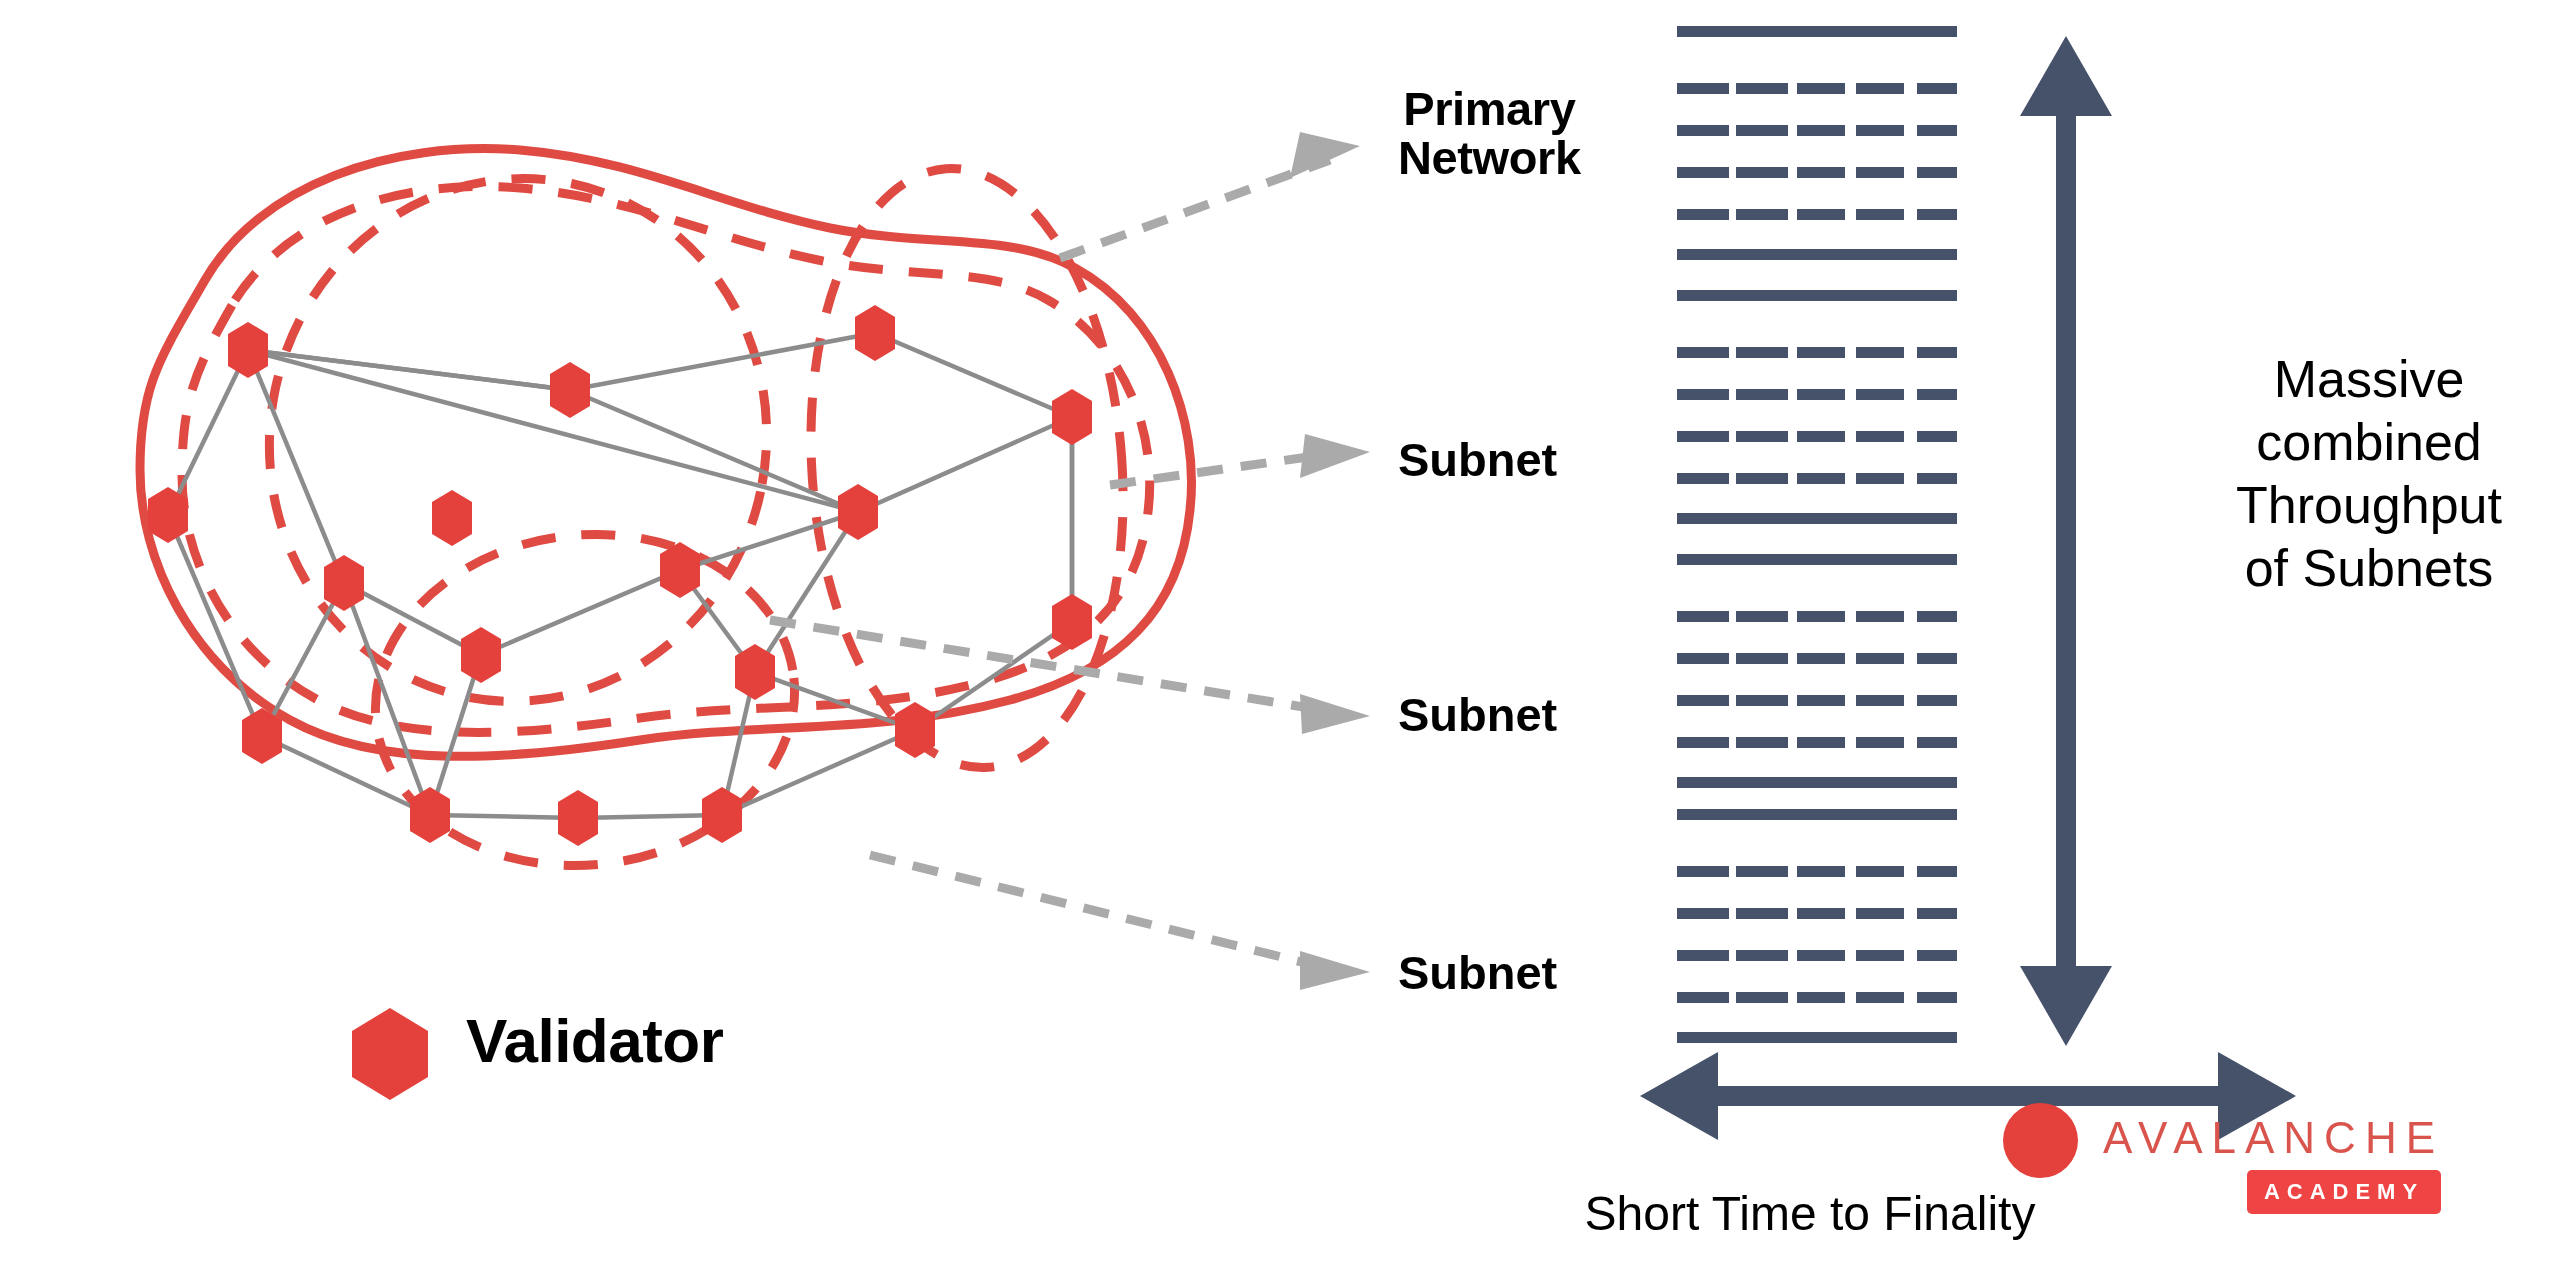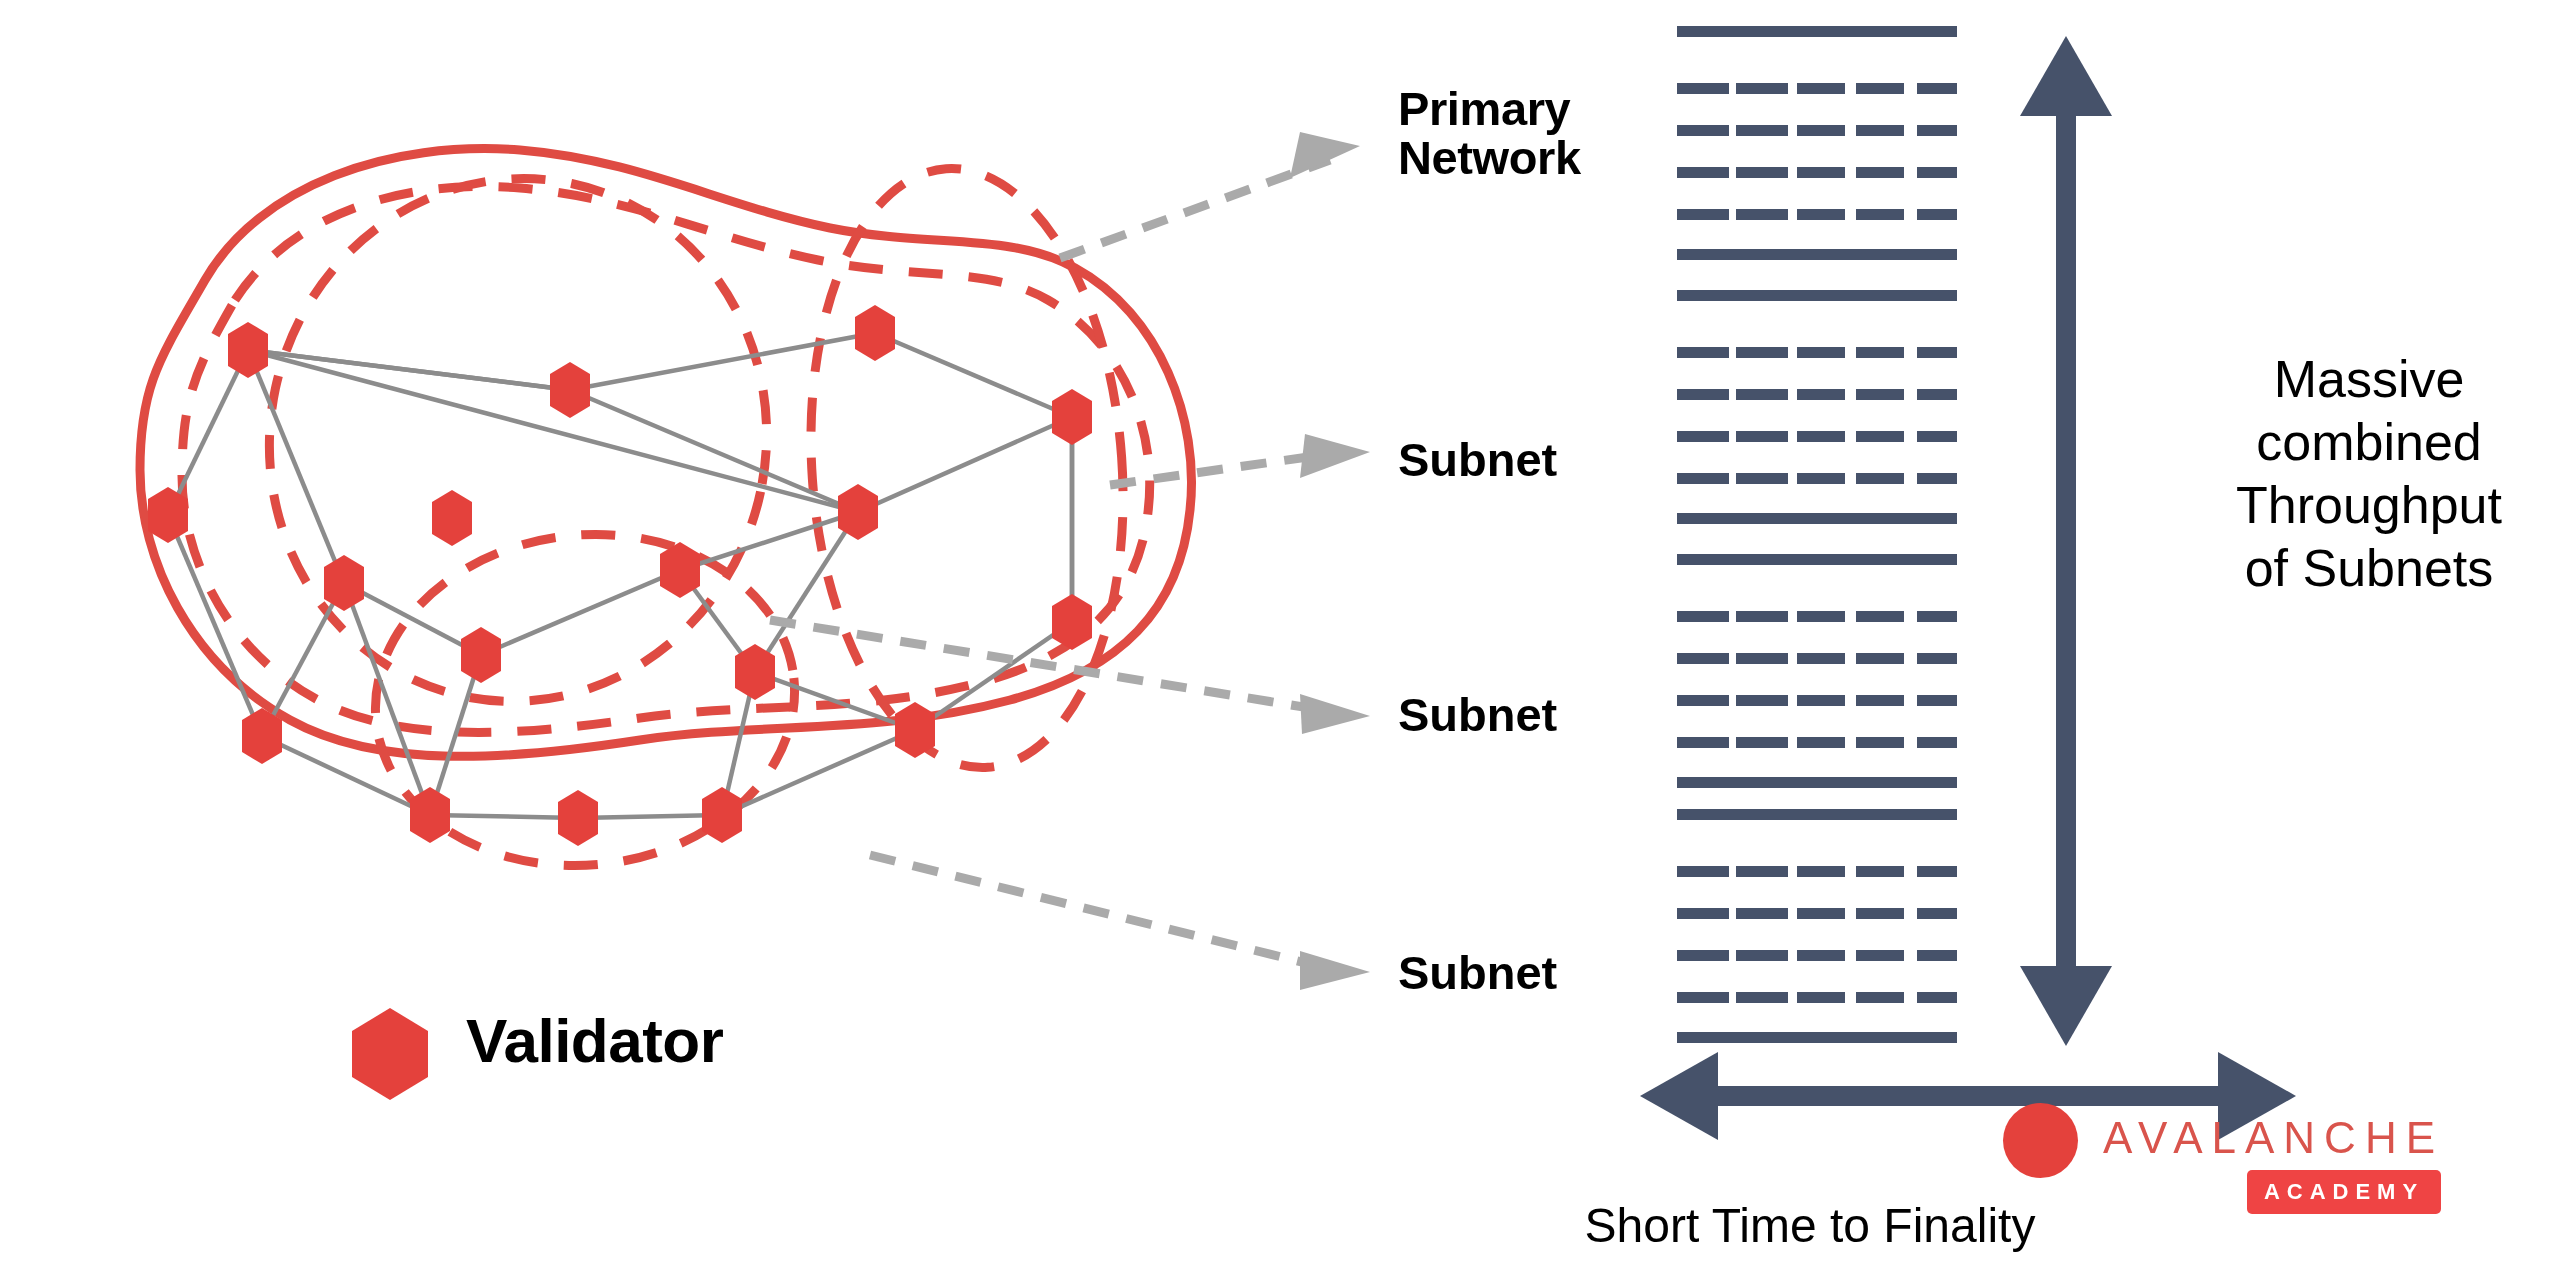--- a/index.html
+++ b/index.html
@@ -6,34 +6,34 @@
   body{width:2558px;height:1276px;position:relative;overflow:hidden;
        font-family:"Liberation Sans",sans-serif;}
 
   #stage{position:absolute;left:0;top:0;width:2558px;height:1276px;}
 
   .svg-layer{position:absolute;left:0;top:0;width:2558px;height:1276px;}
 
   
   .lbl{position:absolute;color:#000000;font-weight:bold;line-height:1.05;
        white-space:pre-line;}
-  #label-primary-network{left:1398px;top:84px;font-size:47px;letter-spacing:-0.4px;}
+  #label-primary-network{left:1398px;top:84px;font-size:47px;letter-spacing:-0.4px;text-align:center;}
   #label-subnet-1{left:1398px;top:435px;font-size:47px;}
   #label-subnet-2{left:1398px;top:690px;font-size:47px;}
   #label-subnet-3{left:1398px;top:948px;font-size:47px;}
 
   #label-validator{position:absolute;left:466px;top:1005px;font-size:62px;
        font-weight:bold;color:#000;letter-spacing:-0.5px;}
 
   #label-throughput{position:absolute;left:2180px;top:348px;width:378px;
        text-align:center;font-size:52px;line-height:1.21;color:#000;
        font-weight:normal;white-space:pre-line;}
 
   #label-finality{position:absolute;left:1500px;top:1186px;width:620px;
-       text-align:center;font-size:48px;color:#000;font-weight:normal;margin-top:12px;}
+       text-align:center;font-size:48px;color:#000;font-weight:normal;}
 
   
   #bars{position:absolute;left:1677px;top:26px;width:280px;height:1017px;}
   .block{position:absolute;left:0;width:280px;}
   .solid{position:absolute;left:0;width:280px;height:11px;background:#46526A;}
   .dashrow{position:absolute;left:0;width:280px;height:11px;}
   .dash{position:absolute;height:11px;background:#46526A;top:0;}
 
   
   #logo{position:absolute;left:2003px;top:1103px;width:545px;height:130px;}

